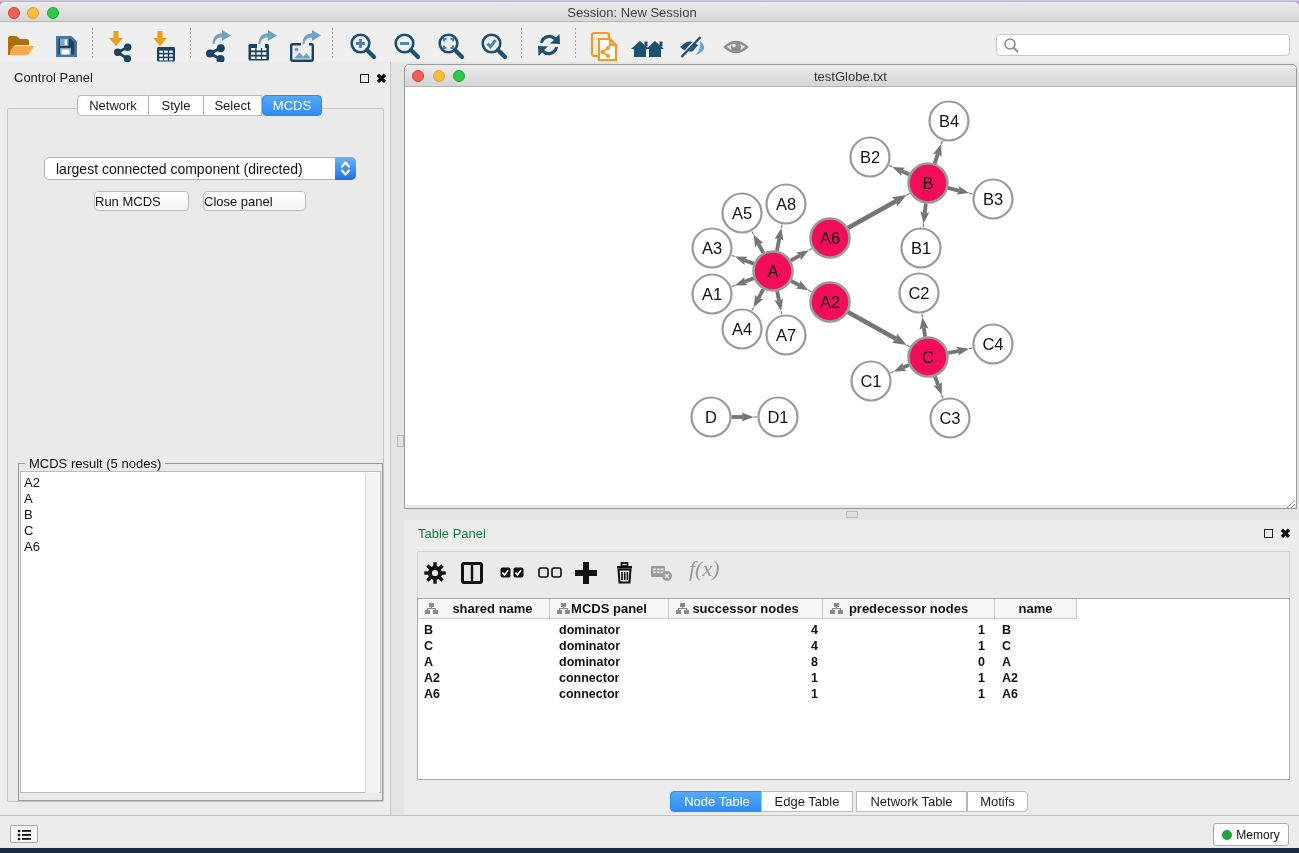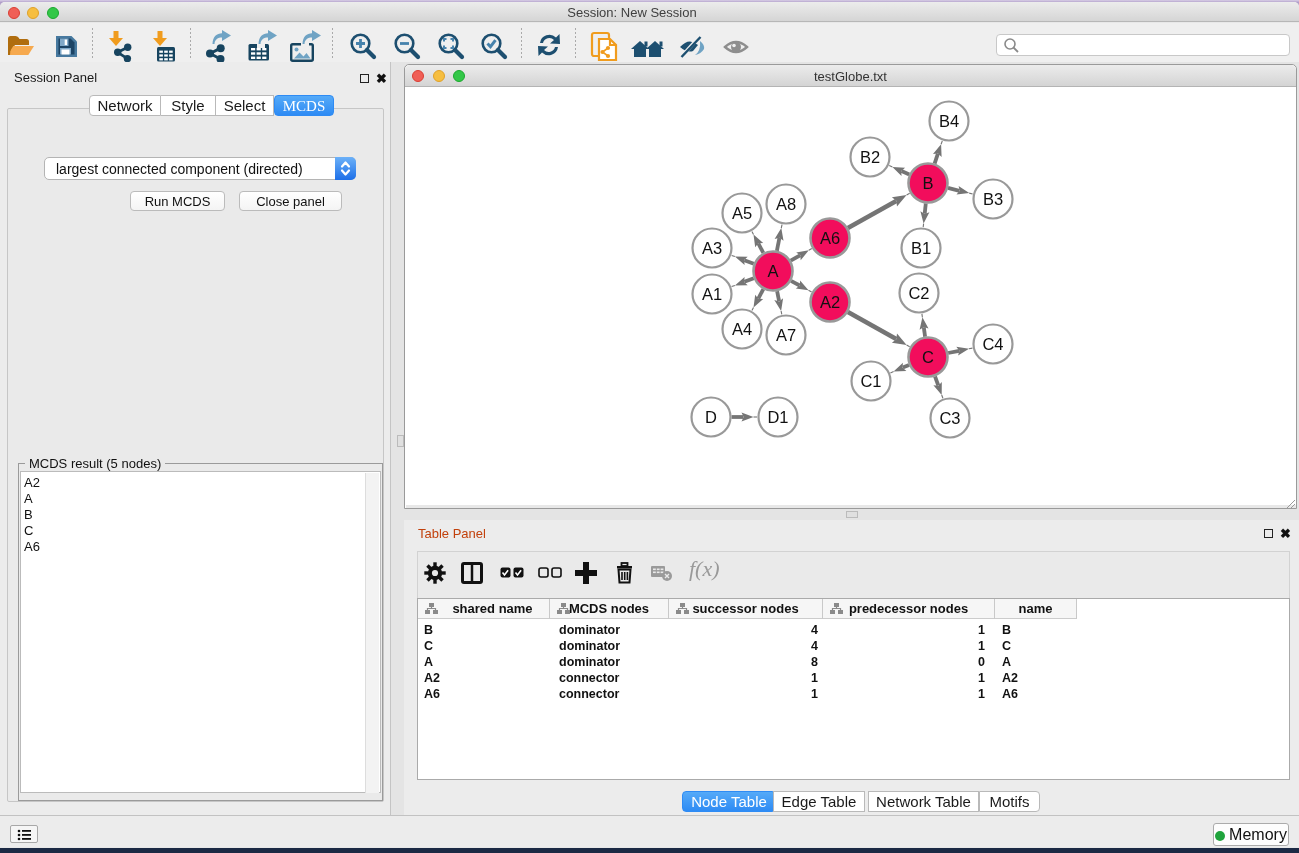--- a/index.html
+++ b/index.html
@@ -18,55 +18,55 @@
 .sep { position:absolute; top:5px; height:30px; width:1px; background-image:linear-gradient(#aaa 40%, rgba(255,255,255,0) 0%); background-size:1px 4px; }
 #search { left:996px; top:11px; width:294px; height:22px; background:#fff; border:1px solid #c8c8c8; border-radius:4px; }
 #workspace { left:0; top:60px; width:1299px; height:753px; background:#e4e4e4; }
 
 
 #cpanel { left:0; top:0; width:391px; height:753px; background:#ececec; border-right:1px solid #c4c4c4; }
 #cphead { left:14px; top:8px; font-size:13px; color:#1a1a1a; }
 .winbtn-sq { position:absolute; width:9px; height:9px; border:1.6px solid #222; }
 .winbtn-x { position:absolute; font-size:13px; font-weight:bold; color:#111; }
 .tabs { position:absolute; height:21px; z-index:5; }
-.tab { position:absolute; top:0; height:21px; background:#fff; border:1px solid #b9b9b9; color:#1a1a1a; font-size:15px; text-align:center; line-height:20px;margin-left:12px; }
+.tab { position:absolute; top:0; height:21px; background:#fff; border:1px solid #b9b9b9; color:#1a1a1a; font-size:13px; text-align:center; line-height:20px; }
 .tab.sel { background:linear-gradient(#55aaf8,#2e8bf4); border-color:#2e8bf4; color:#fff; border-radius:4px; }
 #cpbody { left:7px; top:46px; width:377px; height:694px; background:#eaeaea; border:1px solid #c6c6c6; border-radius:2px; }
 #optlabel { left:0; top:27px; width:377px; text-align:center; font-size:13px; color:#1a1a1a; }
 #dropdown { left:36px; top:48px; width:312px; height:23px; background:#fff; border:1px solid #b4b4b4; border-radius:5px; font-size:14px; color:#111; line-height:22px; padding-left:11px; }
 #spinner { right:-1px; top:-1px; width:21px; height:23px; border-radius:0 5px 5px 0; background:linear-gradient(#6cb1f8,#1d6fe8); position:absolute; }
-.btn { position:absolute; height:20px; background:linear-gradient(#ffffff,#f4f4f4); border:1px solid #bbb; border-radius:4px; font-size:13px; color:#111; text-align:center; line-height:19px;margin-left:36px; }
+.btn { position:absolute; height:20px; background:linear-gradient(#ffffff,#f4f4f4); border:1px solid #bbb; border-radius:4px; font-size:13px; color:#111; text-align:left; line-height:19px; }
 #grpbox { left:10px; top:354px; width:365px; height:338px; border:1px solid #9a9a9a; }
 #grplabel { left:6px; top:-8px; background:#eaeaea; padding:0 4px; font-size:13px; color:#111; position:absolute; }
 #mcdslist { left:1px; top:7px; width:361px; height:322px; background:#fff; border:1px solid #bbb; position:absolute; font-size:13px; color:#111; line-height:16px; padding:3px 0 0 3px; }
 #mcdsscroll { right:1px; top:1px; width:14px; height:320px; background:#f3f3f3; border-left:1px solid #ddd; position:absolute; }
 
 
 #netwin { left:404px; top:2px; width:893px; height:445px; background:#fff; border:1px solid #9a9a9a; border-radius:5px 5px 0 0; }
 #nettitle { left:0; top:0; width:891px; height:22px; background:linear-gradient(#ececec,#d4d4d4); border-bottom:1px solid #b4b4b4; border-radius:5px 5px 0 0; }
 #nettitle .t1 { left:7px; background:#f05f56; border:0.5px solid #da3e34; }
 #nettitle .t2 { left:28px; background:#f6be40; border:0.5px solid #e0a128; }
 #nettitle .t3 { left:48px; background:#33c748; border:0.5px solid #1ba82f; }
 #netname { left:0; top:0; width:891px; height:22px; text-align:center; line-height:23px; font-size:13px; color:#333; }
 #netcanvas { left:1px; top:23px; width:890px; height:418px; background:#fff; }
 
 
 #tpanel { left:404px; top:458px; width:895px; height:295px; background:#ececec; }
-#tphead { left:14px; top:6px; font-size:13px; color:#c2410c; }
+#tphead { left:14px; top:6px; font-size:13px; color:#15803d; }
 #ttoolbar { left:13px; top:31px; width:873px; height:47px; background:#eaeaea; border:1px solid #d2d2d2; border-bottom:none; }
 #ttable { left:13px; top:78px; width:873px; height:182px; background:#fff; border:1px solid #aaa;font-weight:bold; }
 #thead { left:0; top:0; width:659px; height:20px; background:#f6f6f6; border-bottom:1px solid #ccc; position:absolute; }
 .hcol { position:absolute; top:0; height:20px; border-right:1px solid #c9c9c9; font-size:13px; color:#111; text-align:center; line-height:20px; }
 .trow { position:absolute; font-size:12.5px; color:#111; height:16px; line-height:16px; }
 .tabs2 { position:absolute; }
 
 
 #statusbar { left:0; top:813px; width:1299px; height:32px; background:#ececec; border-top:1px solid #c2c2c2; }
 #listbtn { left:10px; top:9px; width:28px; height:18px; background:#f6f6f6; border:1px solid #a8a8a8; border-radius:2px; }
-#membtn { left:1213px; top:7px; width:76px; height:23px; background:#fdfdfd; border:1px solid #ababab; border-radius:3px; font-size:16px; color:#111; line-height:22px; text-align:center; }
+#membtn { left:1213px; top:7px; width:76px; height:23px; background:#fdfdfd; border:1px solid #ababab; border-radius:3px; font-size:12px; color:#111; line-height:22px; text-align:center; }
 </style></head>
 <body>
 <div class="abs" id="wall-top"></div>
 <div class="abs" id="mainwin">
   <div class="abs" id="titlebar">
       <div class="tl t1"></div>
       <div class="tl t2"></div>
       <div class="tl t3"></div>
     </div>
   <div class="abs" id="title">Session: New Session</div>
@@ -212,28 +212,28 @@
         <circle cx="14" cy="14" r="5" fill="#8e8e8e"></circle>
         <circle cx="12" cy="12.5" r="1.8" fill="#f0f0f0"></circle>
       </svg>
 <svg class="abs" style="left:1003px; top:14px;" width="18" height="18" viewBox="0 0 18 18">
         <circle cx="7" cy="7" r="5" fill="none" stroke="#8a8a8a" stroke-width="1.6"></circle>
         <line x1="10.5" y1="10.5" x2="15" y2="15" stroke="#8a8a8a" stroke-width="1.8"></line>
       </svg>
     </div>
   <div class="abs" id="workspace">
     <div class="abs" id="cpanel">
-      <div class="abs" id="cphead">Session Panel</div>
+      <div class="abs" id="cphead">Control Panel</div>
       <div class="winbtn-sq" style="left:360px; top:12px;"></div>
       <div class="winbtn-x" style="left:376px; top:9px;">✖</div>
       <div class="tabs" style="left:77px; top:33px;">
         <div class="tab" style="left:0; width:72px; border-radius:4px 0 0 4px;">Network</div>
         <div class="tab" style="left:72px; width:55px; border-left:none;">Style</div>
         <div class="tab" style="left:127px; width:58px; border-left:none;">Select</div>
-        <div class="tab sel" style="left:185px; width:60px;font-family:Liberation Serif, serif;">MCDS</div>
+        <div class="tab sel" style="left:185px; width:60px;">MCDS</div>
       </div>
       <div class="abs" id="cpbody">
         <div class="abs" id="dropdown">largest connected component (directed)
           <div id="spinner">
               <svg width="21" height="23" viewBox="0 0 21 23" style="position:absolute;left:0;top:0;">
                 <path d="M7,9.5 L10.5,5.5 L14,9.5 M7,13.5 L10.5,17.5 L14,13.5" stroke="#fff" stroke-width="2.2" fill="none" stroke-linecap="round" stroke-linejoin="round"></path>
               </svg>
             </div>
         </div>
         <div class="btn" style="left:86px; top:82px; width:95px;">Run MCDS</div>
@@ -433,21 +433,21 @@
         <div id="thead">
           <div class="hcol" style="left:0px; width:132px; text-indent:18px;">shared name</div>
 <svg class="abs" style="left:7px; top:4px;" width="13" height="12" viewBox="0 0 13 12">
               <g fill="#8a8a8a">
                 <rect x="4" y="0" width="5" height="4"></rect>
                 <rect x="0" y="7" width="5" height="4"></rect>
                 <rect x="8" y="7" width="5" height="4"></rect>
                 <path d="M6.5,4 v2 M2.5,7 v-1.5 h8 v1.5" stroke="#8a8a8a" stroke-width="1.2" fill="none"></path>
               </g>
             </svg>
-<div class="hcol" style="left:132px; width:119px;">MCDS nodes</div>
+<div class="hcol" style="left:132px; width:119px;">MCDS panel</div>
 <svg class="abs" style="left:139px; top:4px;" width="13" height="12" viewBox="0 0 13 12">
               <g fill="#8a8a8a">
                 <rect x="4" y="0" width="5" height="4"></rect>
                 <rect x="0" y="7" width="5" height="4"></rect>
                 <rect x="8" y="7" width="5" height="4"></rect>
                 <path d="M6.5,4 v2 M2.5,7 v-1.5 h8 v1.5" stroke="#8a8a8a" stroke-width="1.2" fill="none"></path>
               </g>
             </svg>
 <div class="hcol" style="left:251px; width:154px;">successor nodes</div>
 <svg class="abs" style="left:258px; top:4px;" width="13" height="12" viewBox="0 0 13 12">

